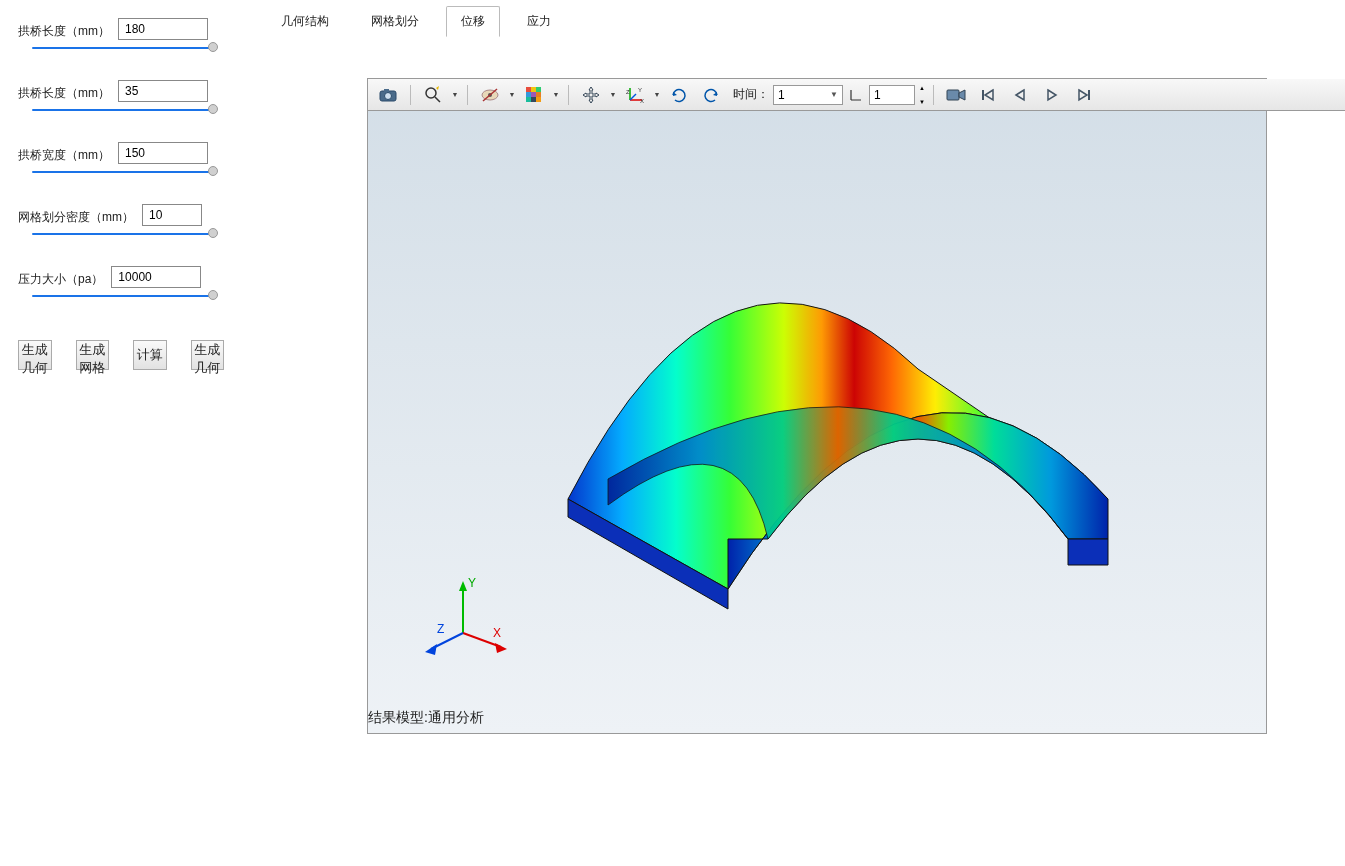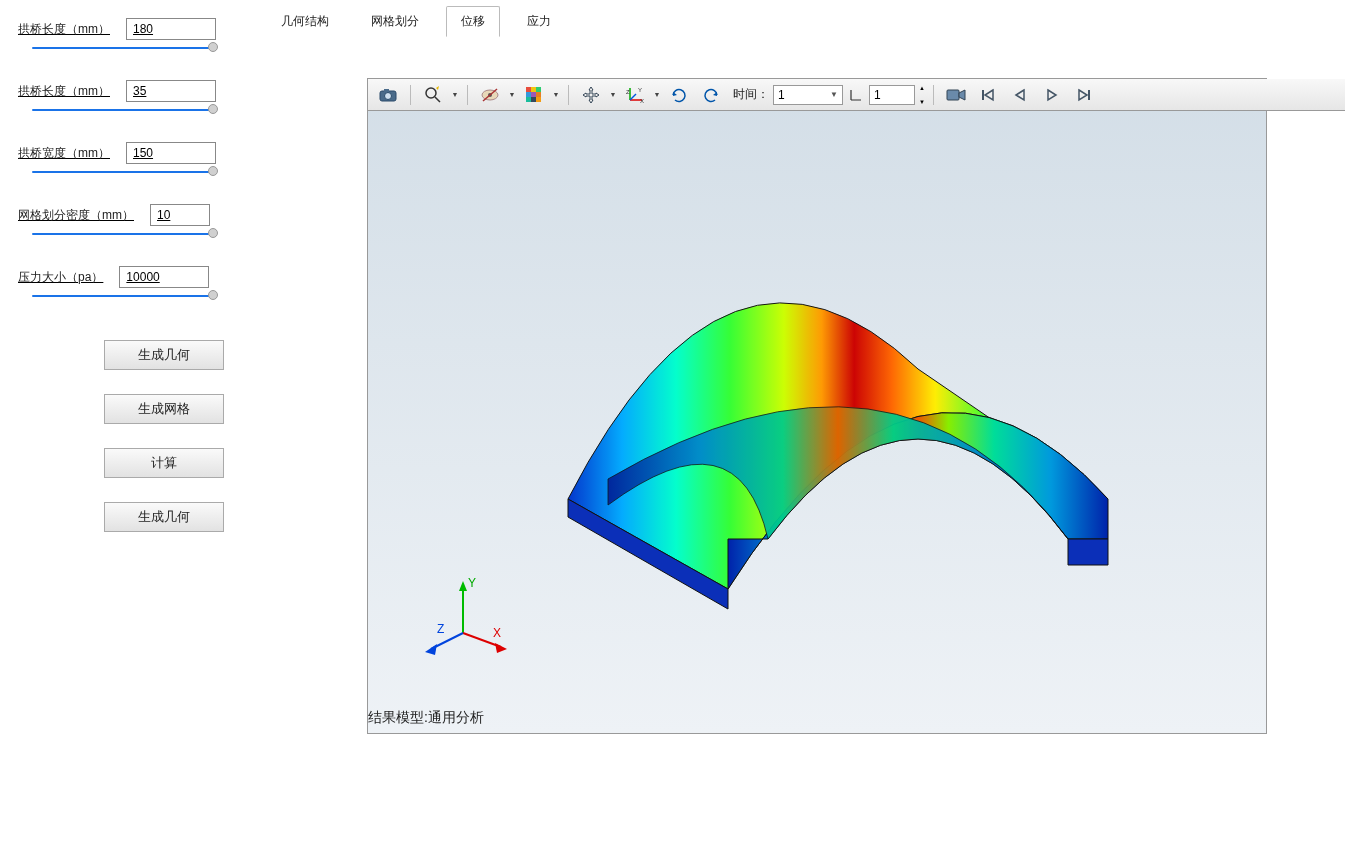--- a/index.html
+++ b/index.html
@@ -1,27 +1,27 @@
 <!DOCTYPE html>
 <html><head>
   <meta charset="utf-8">
   <style>
     * { box-sizing: border-box; margin: 0; padding: 0; }
     body { font-family: "Microsoft YaHei", Arial, sans-serif; font-size: 12px; background: #fff; width: 1345px; height: 866px; overflow: hidden; }
     .main { display: flex; height: 100%; }
     .sidebar { width: 244px; padding: 18px 20px 18px 18px; border-right: 0px solid #ddd; }
     .param-row { margin-bottom: 8px; }
-    .param-label-input { display: flex; align-items: center; gap: 16px; text-decoration: underline; }
+    .param-label-input { display: flex; align-items: flex-end; gap: 8px; }
     .param-label { font-size: 12px; color: #222; white-space: nowrap; }
     .param-input { border: 1px solid #888; padding: 2px 6px; width: 90px; height: 22px; font-size: 12px; }
     .param-input.wide { width: 60px; }
     .slider-wrap { margin-top: 4px; margin-bottom: 28px; height: 8px; position: relative; width: 200px; }
     .slider-track { position: absolute; left: 14px; right: 6px; top: 3px; height: 2px; background: #1a73e8; border-radius: 2px; }
     .slider-thumb { position: absolute; right: 0px; top: -2px; width: 10px; height: 10px; background: #d0d0d0; border: 1px solid #999; border-radius: 50%; }
-    .btn-stack { display: flex; flex-direction: column; align-items: flex-end; gap: 24px; margin-top: 40px; }
+    .btn-stack { display: flex; flex-direction: row; align-items: flex-end; gap: 24px; margin-top: 40px; }
     .btn { width: 120px; height: 30px; background: linear-gradient(#fafafa, #e2e2e2); border: 1px solid #aaa; cursor: pointer; font-size: 13px; color: #222; }
 
     .content { flex: 1; position: relative; }
     .tabs { display: flex; gap: 12px; padding: 6px 22px 0 22px; }
     .tab { padding: 6px 14px 6px 14px; font-size: 12px; color: #222; cursor: pointer; border: 1px solid transparent; border-bottom: none; }
     .tab.active { border: 1px solid #bbb; border-bottom: 1px solid #fff; background: #fff; border-radius: 2px 2px 0 0; }
     .canvas-area { position: absolute; left: 123px; top: 78px; width: 900px; height: 656px; background: linear-gradient(#d3dee7, #eef2f6); border: 1px solid #999; }
     .toolbar { position: absolute; top: 0; left: 0; right: -240px; height: 32px; background: linear-gradient(#f8f8f8, #e6e6e6); border-bottom: 1px solid #999; display: flex; align-items: center; padding: 0 6px; gap: 4px; }
     .tb-btn { width: 28px; height: 24px; display: flex; align-items: center; justify-content: center; border: 1px solid transparent; border-radius: 2px; cursor: pointer; }
     .tb-sep { width: 1px; height: 20px; background: #bbb; margin: 0 4px; }

